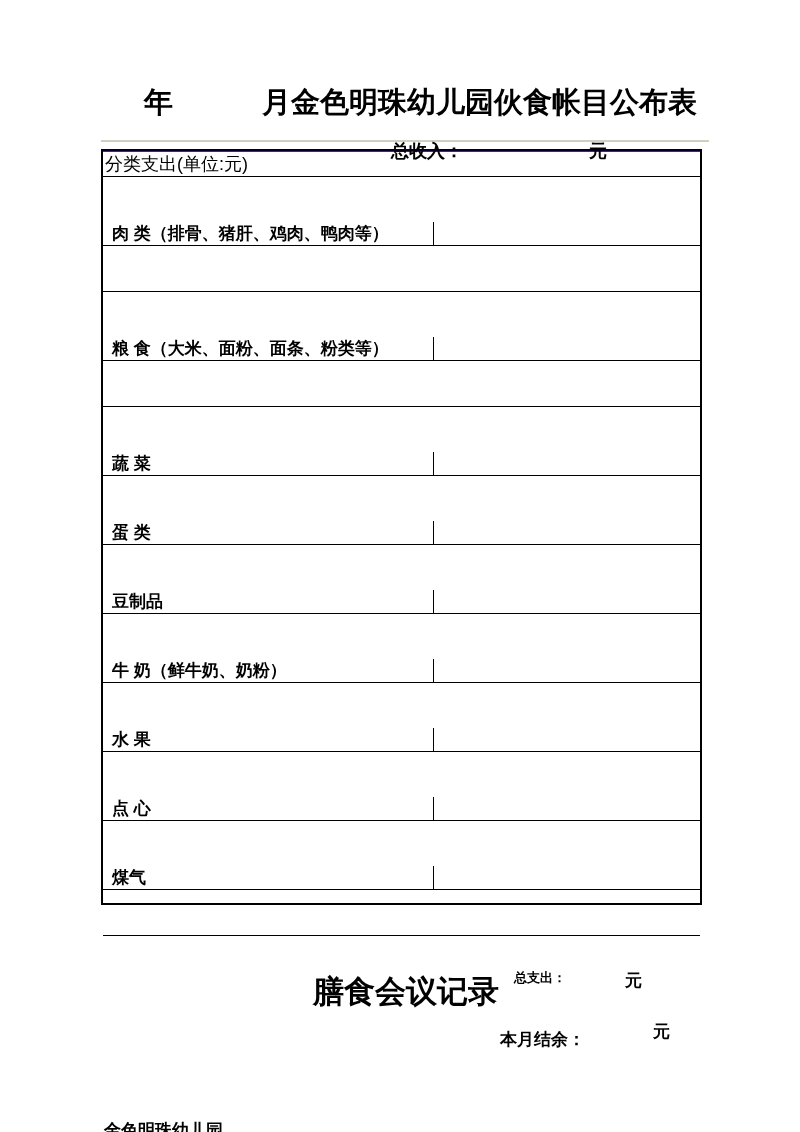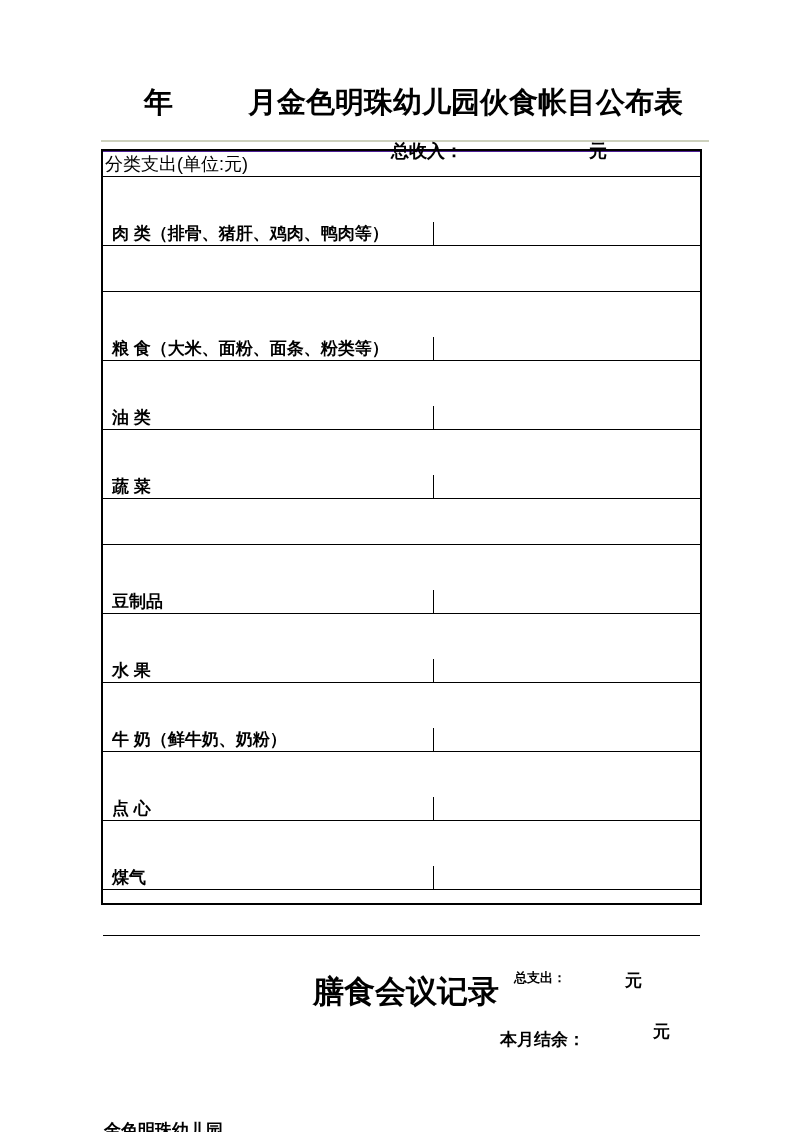--- a/index.html
+++ b/index.html
@@ -10,21 +10,21 @@
     overflow: hidden;
   }
   .page { position: absolute; inset: 0; background: #fff; }
 
   
   .doc-title-year {
     position: absolute; top: 87px; left: 144px;
     font-size: 29px; font-weight: bold; line-height: 31px; white-space: nowrap;
   }
   .doc-title-main {
-    position: absolute; top: 87px; left: 248px;
+    position: absolute; top: 87px; left: 262px;
     font-size: 29px; font-weight: bold; line-height: 31px; white-space: nowrap;
   }
 
   
   .title-rule {
     position: absolute; top: 140px; left: 101px; width: 608px; height: 2px;
     background: #cdd1bd;
   }
 
   
@@ -96,40 +96,40 @@
       <div class="cell-amount"></div>
     </div>
     <div class="row-cat">
       <div class="cell-amount"></div>
     </div>
     <div class="row-cat">
       <div class="cell-label">粮 食（大米、面粉、面条、粉类等）</div>
       <div class="cell-amount"></div>
     </div>
     <div class="row-cat">
-      <div class="cell-label">油 类</div>
       <div class="cell-amount"></div>
     </div>
     <div class="row-cat">
       <div class="cell-label">蔬 菜</div>
       <div class="cell-amount"></div>
     </div>
     <div class="row-cat">
+      <div class="cell-label">蛋 类</div>
       <div class="cell-amount"></div>
     </div>
     <div class="row-cat">
       <div class="cell-label">豆制品</div>
       <div class="cell-amount"></div>
     </div>
     <div class="row-cat">
-      <div class="cell-label">水 果</div>
+      <div class="cell-label">牛 奶（鲜牛奶、奶粉）</div>
       <div class="cell-amount"></div>
     </div>
     <div class="row-cat">
-      <div class="cell-label">牛 奶（鲜牛奶、奶粉）</div>
+      <div class="cell-label">水 果</div>
       <div class="cell-amount"></div>
     </div>
     <div class="row-cat">
       <div class="cell-label">点 心</div>
       <div class="cell-amount"></div>
     </div>
     <div class="row-cat">
       <div class="cell-label">煤气</div>
       <div class="cell-amount"></div>
     </div>

